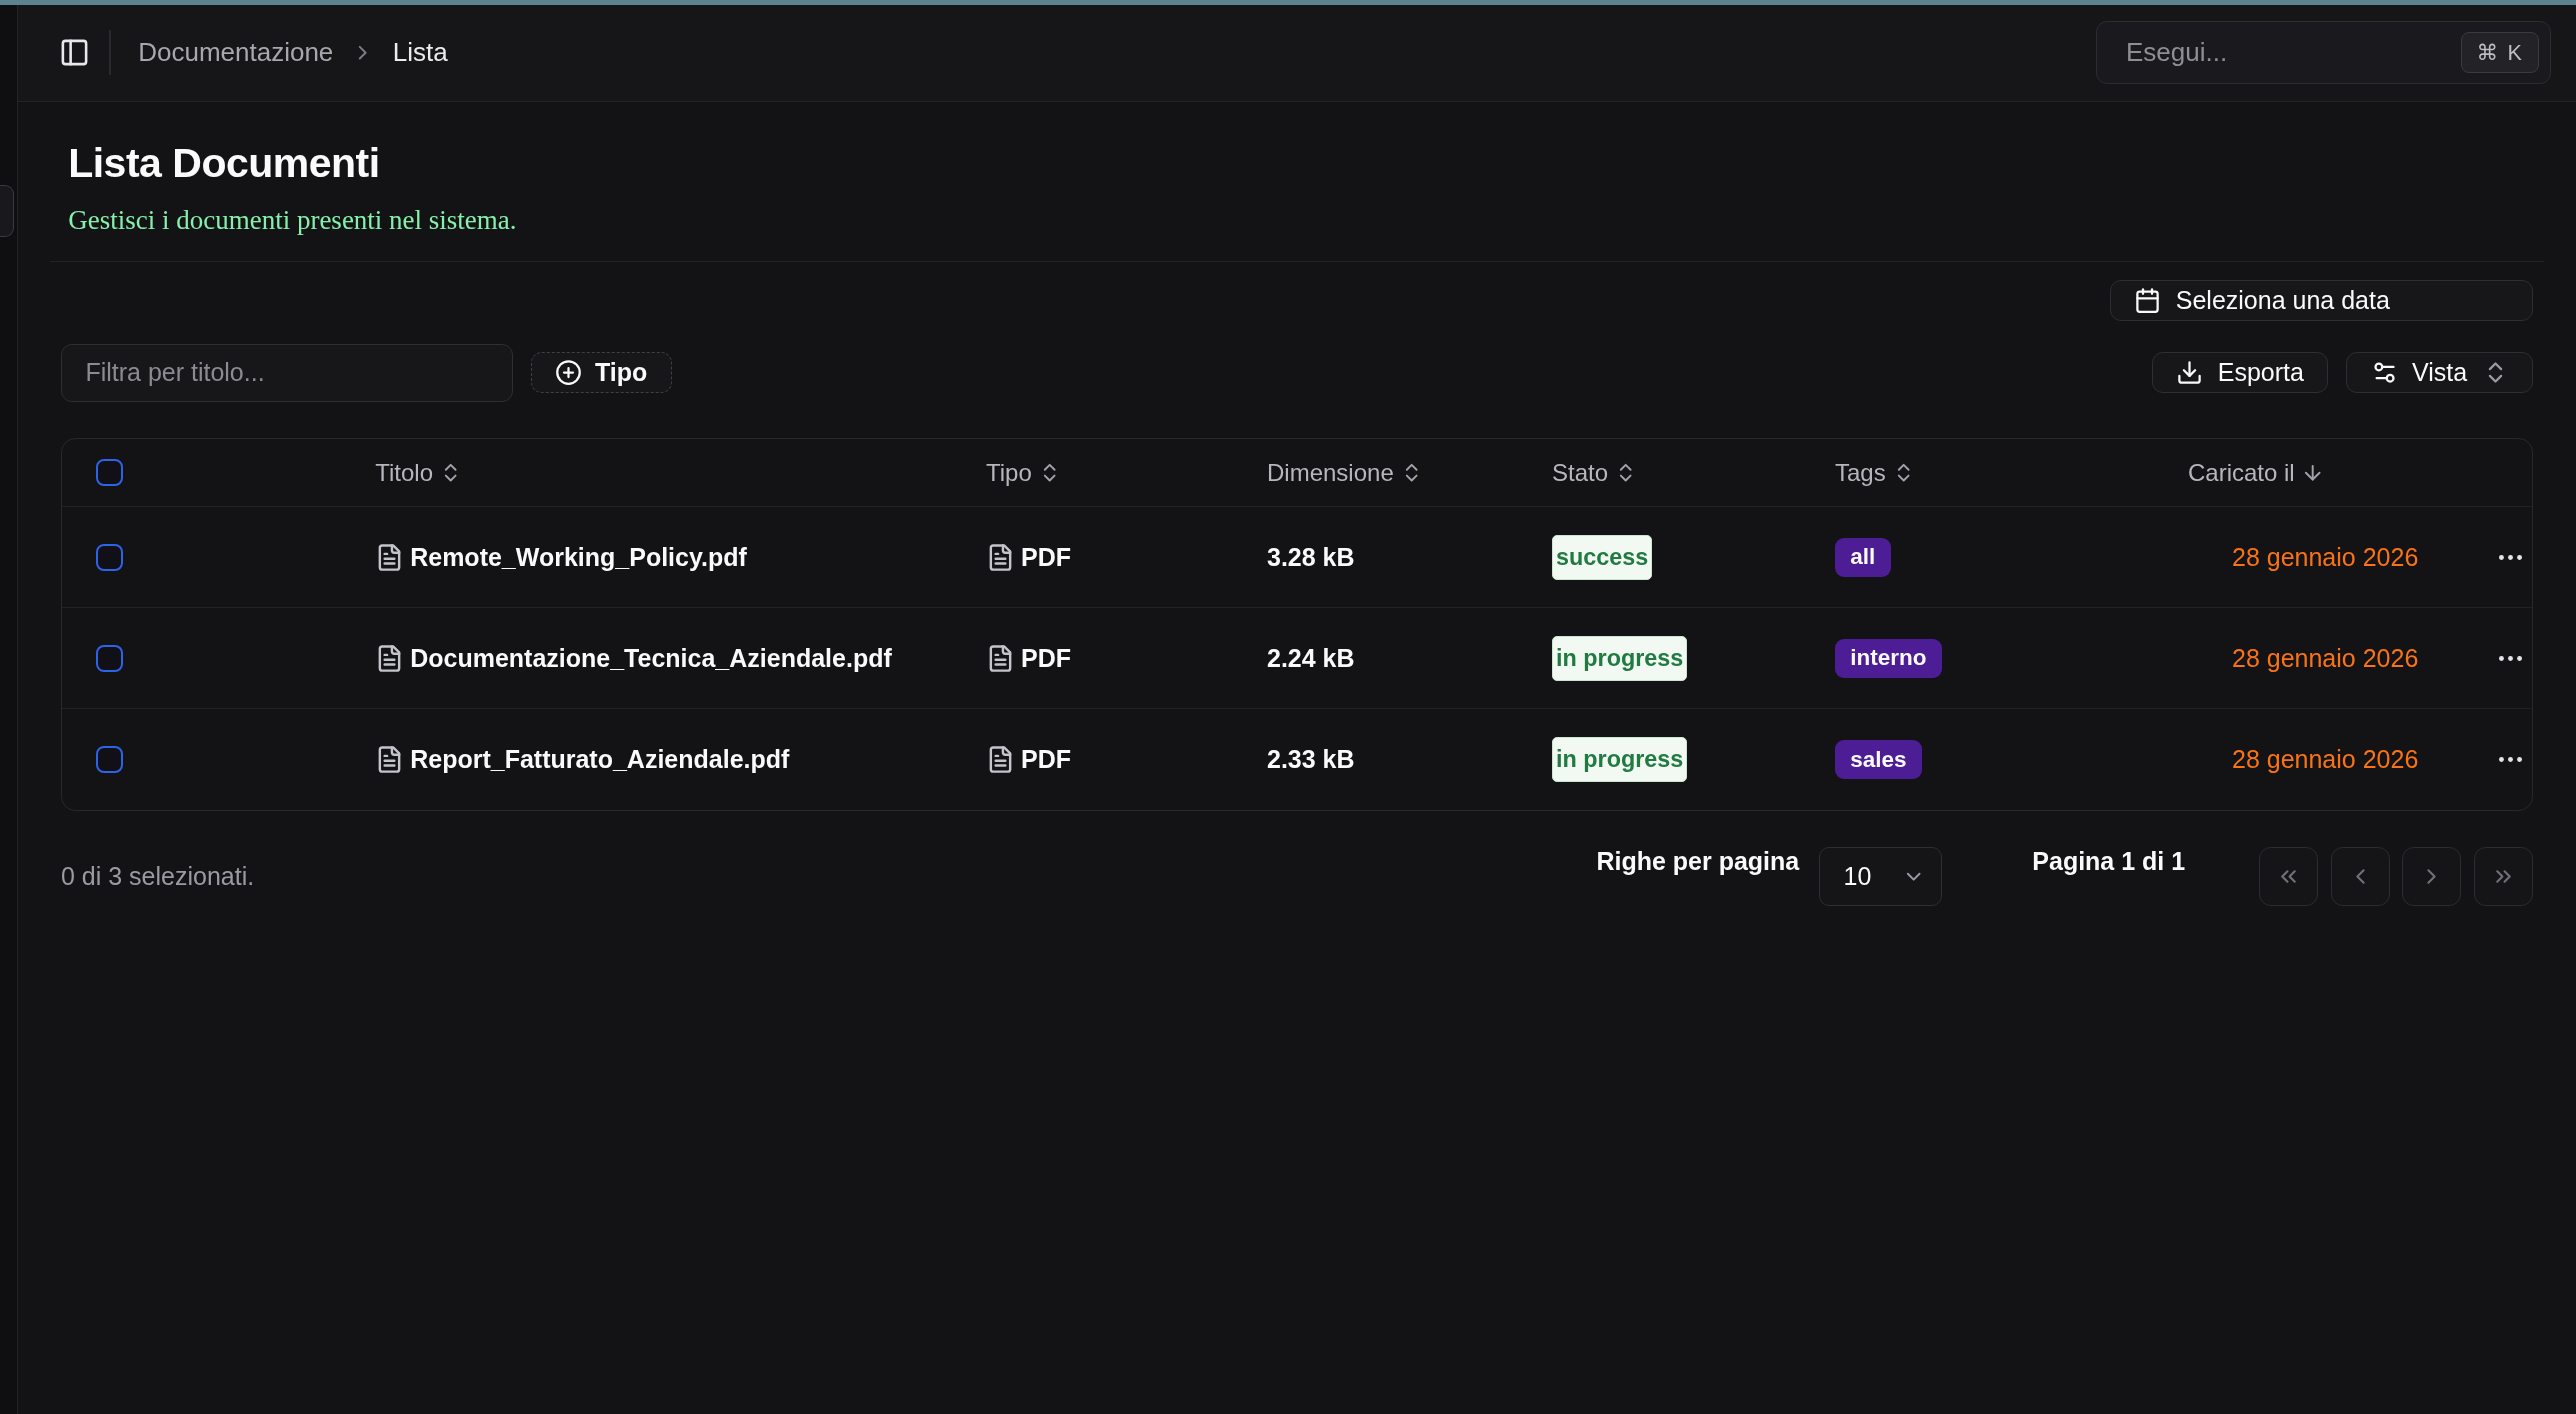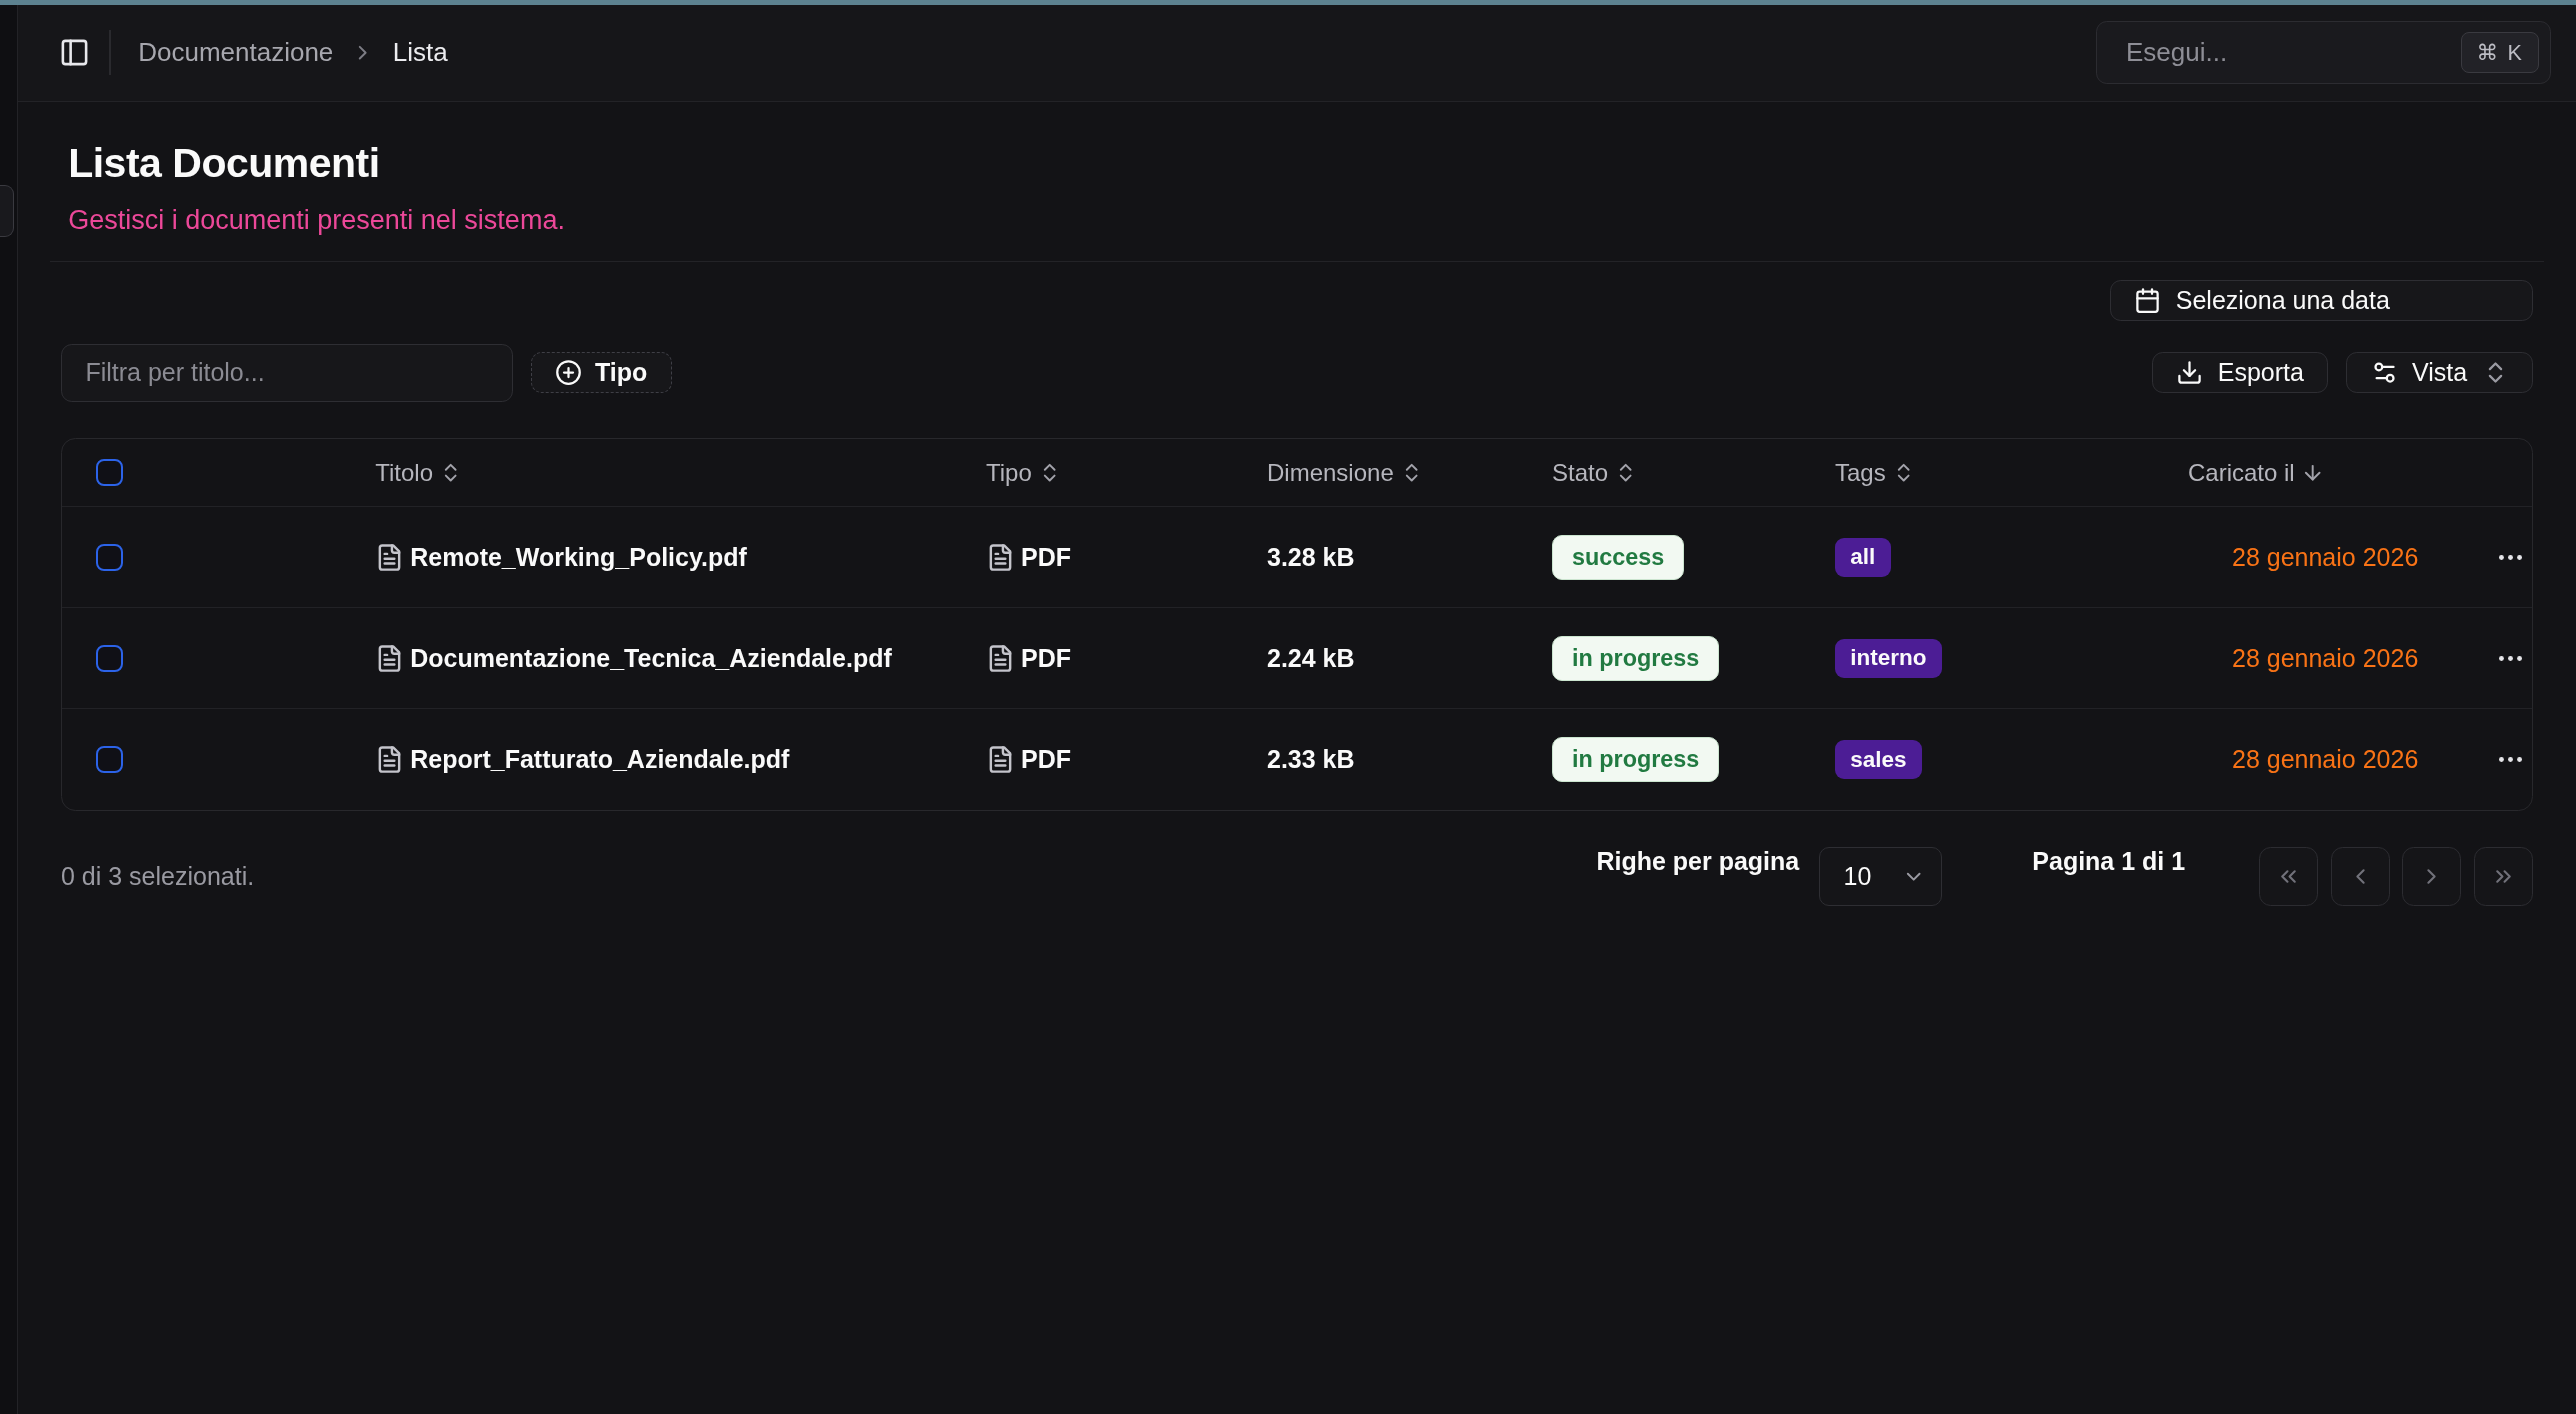--- a/index.html
+++ b/index.html
@@ -35,21 +35,21 @@
     border:1.8px solid #2c2c31; border-radius:10.8px; display:flex; align-items:center;
     padding:0 10.8px 0 29px; cursor:pointer; }
   .cmd-placeholder { color:#8e8e96; font-size:26px; }
   .cmd-kbd { margin-left:auto; height:41px; padding:0 14.4px; display:flex; align-items:center;
     background:#222227; border:1.8px solid #3a3a40; border-radius:8px;
     color:#bdbdc4; font-size:21.6px; letter-spacing:1.8px; white-space:nowrap; }
 
   
   .content { flex:1; padding:0 43px; min-height:0; }
   .page-title { font-size:41px; font-weight:700; letter-spacing:-0.5px; margin:38px 0 0 7.2px; color:#fafafa; }
-  .page-sub { font-size:27px; color:#ec4899; margin:18px 0 0 7.2px; }
+  .page-sub { font-size:27px; color:#86efac; margin:18px 0 0 7.2px;font-family:Liberation Serif, serif; }
   .divider { border:none; border-top:0.9px solid #232327; margin:25px -10.8px 0 -10.8px; }
 
   .row-right { display:flex; justify-content:flex-end; margin-top:18px; }
   .btn { display:flex; align-items:center; gap:14.4px; height:41px; padding:0 23.4px;
     background:#17171a; border:1.8px solid #2e2e33; border-radius:10.8px;
     color:#fafafa; font-size:25px; font-weight:500; cursor:pointer; white-space:nowrap;
     font-family:"Liberation Sans", sans-serif; }
   .btn svg { width:27px; height:27px; flex:none; }
   .btn-date { width:423px; justify-content:flex-start; }
 
@@ -75,21 +75,21 @@
   .th-inner svg { width:23.4px; height:23.4px; color:#a2a2aa; }
   .td-check, .th-check { padding-left:34px; }
   .td-title, .th-title { padding-left:7.2px; }
   .cell-file { display:flex; align-items:center; gap:6px; font-size:25px; font-weight:600; color:#fafafa; }
   .cell-file svg { width:29px; height:29px; color:#c4c4cb; flex:none; }
   .cell-size { font-size:25px; font-weight:600; color:#fafafa; }
   .cell-date { font-size:25px; font-weight:500; color:#f97316; line-height:1.55; width:270px;margin-left:44px; }
   .checkbox { width:27px; height:27px; border:2.7px solid #2c63e8; border-radius:8px;
     background:#101016; cursor:pointer; }
   .badge-status { display:inline-block; background:#f2f9f2; border:0.9px solid #cbe5cf;
-    color:#217a41; font-size:23.4px; font-weight:600; padding:8px 19px; border-radius:10px; }
+    color:#217a41; font-size:23.4px; font-weight:600; padding:8px 3px; border-radius:5px; }
   .badge-tag { display:inline-block; background:#4c1d95; color:#fafafa;
     font-size:22.5px; font-weight:700; padding:6.3px 15.3px; border-radius:9px; }
   .row-menu { background:none; border:none; color:#e6e6ea; cursor:pointer;
     width:43px; height:43px; display:flex; align-items:center; justify-content:center; }
   .row-menu svg { width:31px; height:31px; }
 
   
   .table-footer { display:flex; align-items:center; margin-top:36px; }
   .selection-info { font-size:25px; color:#9a9aa2; margin-left:0; }
   .footer-right { margin-left:auto; display:flex; align-items:flex-start; }

